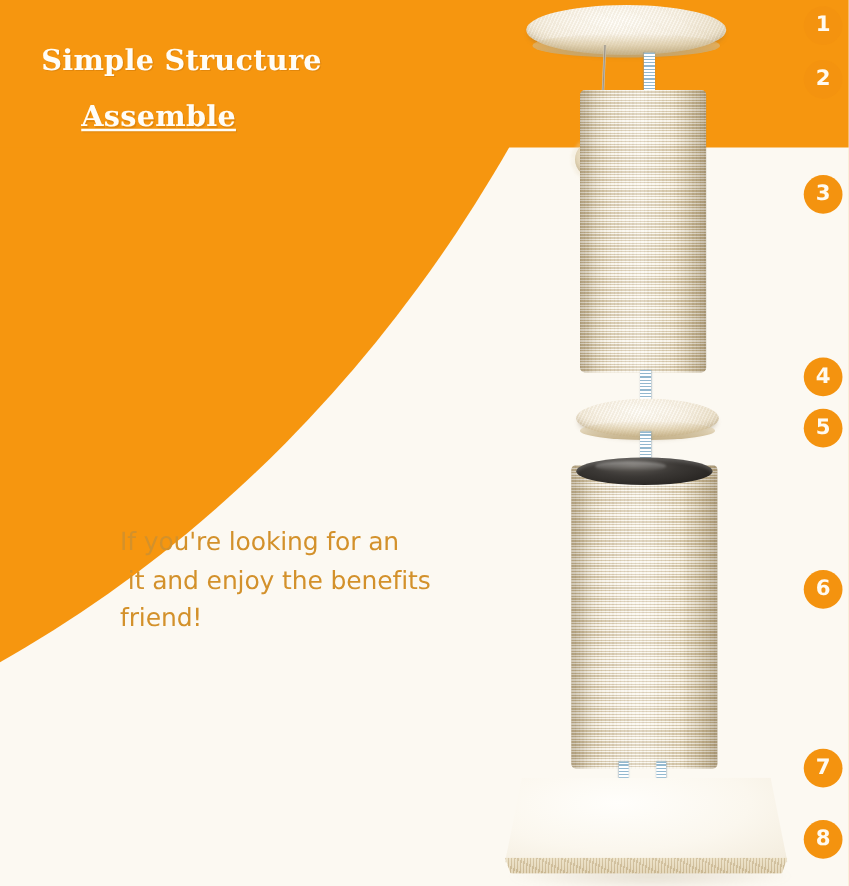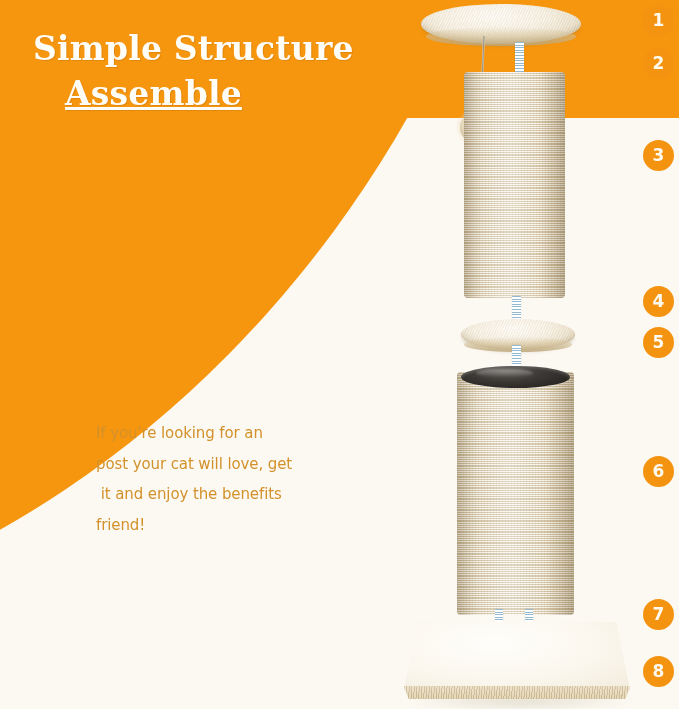--- a/index.html
+++ b/index.html
@@ -34,37 +34,37 @@
   }
 
   
   .headline{
     position:absolute;
     left:33px;top:26px;
     width:390px;
     color:#fffdf7;
     font-family:"DejaVu Serif","Liberation Serif",serif;
     font-weight:700;
-    font-size:33px;
+    font-size:23px;
     line-height:45px;
     letter-spacing:0.2px;
     text-shadow:1px 1px 0 rgba(190,110,10,.35);
   }
   .headline .l1{display:block;}
   .headline .l2{display:block;}
   .headline .l3{display:block;padding-left:32px;text-decoration:underline;}
 
   
   .body-copy{
     position:absolute;
     left:96px;top:418px;
     width:330px;
     color:#d3912b;
     font-family:"DejaVu Sans","Liberation Sans",sans-serif;
-    font-size:15px;
+    font-size:20px;
     line-height:30.5px;
     letter-spacing:-0.1px;
   }
   .body-copy span{display:block;white-space:pre;}
 
   
   .badge{
     position:absolute;
     width:31px;height:31px;
     border-radius:50%;
@@ -225,21 +225,20 @@
   <div class="orange-bg"></div>
   <div class="orange-top-strip"></div>
 
   <div class="headline">
     <span class="l1">Simple Structure</span>
     <span class="l3">Assemble</span>
   </div>
 
   <div class="body-copy">
     <span>If you're looking for an</span>
-    <span>post your cat will love, get</span>
     <span> it and enjoy the benefits</span>
     <span>friend!</span>
   </div>
 
   <div class="product">
 
     <div class="plush-disc" style="left:421px;top:4px;width:160px;height:40px;">
       <div class="speckle"></div>
       <div class="rim"></div>
     </div>

